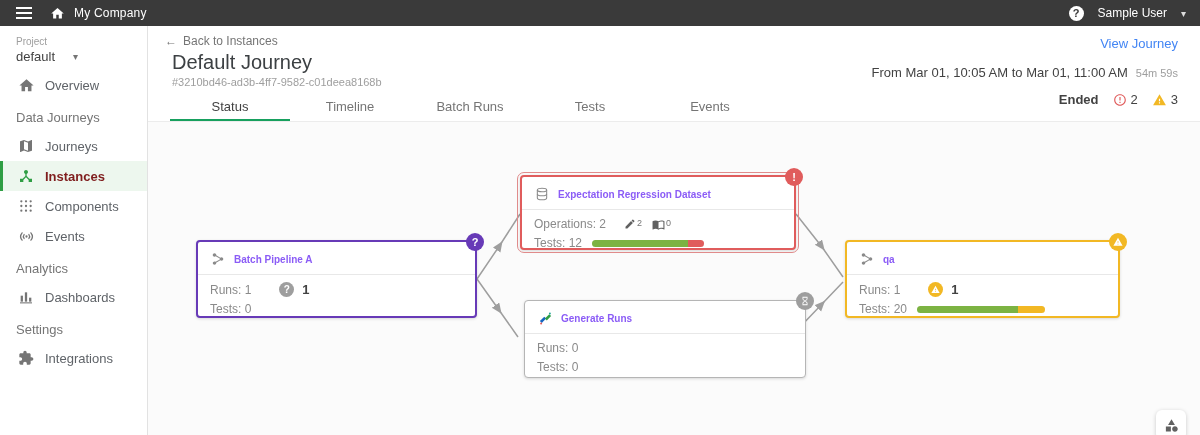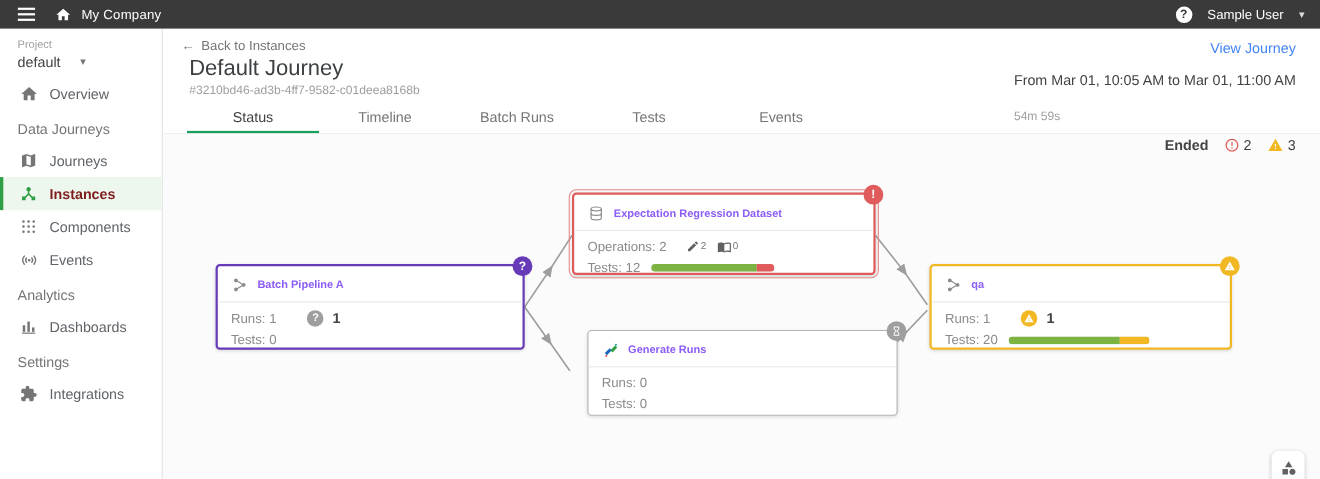--- a/index.html
+++ b/index.html
@@ -34,21 +34,21 @@
 
   
   .main { position:absolute; left:148px; top:26px; width:1052px; height:409px; background:#fff; }
   .main-header { height:70px; padding-top:8px; position:relative; }
   .back-link { display:flex; align-items:center; gap:6px; padding-left:17px; color:#757575; font-size:12px; cursor:pointer; }
   .page-title { padding-left:24px; margin-top:3px; font-size:20px; color:#3c4043; }
   .instance-id { padding-left:24px; margin-top:2px; font-size:11px; color:#9e9e9e; }
 
   .right-info { position:absolute; top:10px; right:22px; display:flex; flex-direction:column; align-items:flex-end; z-index:5; }
   .view-journey { color:#4285f4; font-size:13px; cursor:pointer; }
-  .time-row { margin-top:14px; display:flex; align-items:baseline; gap:20px;flex-direction:column; }
+  .time-row { margin-top:14px; display:flex; align-items:baseline; gap:8px; }
   .time-range { font-size:13px; color:#424242; }
   .duration { font-size:11px; color:#9e9e9e; }
   .status-row { margin-top:12px; display:flex; align-items:center; gap:14px; }
   .status-ended { font-weight:bold; font-size:13px; color:#424242; }
   .stat { display:flex; align-items:center; gap:4px; font-size:13px; color:#424242; }
 
   .tabs { height:26px; display:flex; padding-left:22px; border-bottom:1px solid #ececec; background:#fff; }
   .tab { width:120px; text-align:center; font-size:13px; color:#757575; cursor:pointer; padding-top:3px; }
   .tab.active { color:#424242; font-weight:500; border-bottom:2px solid #17a05e; }
 
@@ -66,21 +66,21 @@
   .mini-badge { width:15px; height:15px; border-radius:50%; display:flex; align-items:center; justify-content:center;
     color:#fff; font-size:10px; font-weight:bold; }
   .node-badge { position:absolute; top:-9px; right:-9px; width:18px; height:18px; border-radius:50%;
     color:#fff; font-size:11px; font-weight:bold; display:flex; align-items:center; justify-content:center; z-index:3; }
   .pbar { display:flex; height:7px; border-radius:4px; overflow:hidden; background:#eee; margin-left:10px; }
   .op-icon { display:flex; align-items:flex-start; gap:1px; color:#757575; }
   .op-count { font-size:9px; color:#757575; }
 
   .n0 { left:48px;  top:118px; width:281px; height:78px; border:2px solid #673ab7; }
   .n1 { left:372px; top:53px;  width:276px; height:75px; border:2px solid #e05c5c; outline:1px solid #e08b8b; outline-offset:2px; }
-  .n2 { left:386px; top:178px; width:282px; height:78px; border:1.5px solid #b5b5b5;text-align:center; }
+  .n2 { left:376px; top:178px; width:282px; height:78px; border:1.5px solid #b5b5b5;text-align:center; }
   .n3 { left:697px; top:118px; width:275px; height:78px; border:2px solid #f2b824; }
   .badge-purple { background:#673ab7; }
   .badge-red    { background:#e05c5c; }
   .badge-gray   { background:#9e9e9e; }
   .badge-amber  { background:#f2b824; }
 
   
   .zoom-panel { position:absolute; right:14px; top:192px; width:30px; background:#fff; border-radius:6px;
     box-shadow:0 1px 4px rgba(0,0,0,.2); display:flex; flex-direction:column; align-items:center; padding:7px 0; gap:7px; }
   .zoom-panel .zbtn { width:16px; height:16px; color:#616161; cursor:pointer; display:flex; align-items:center; justify-content:center; }

